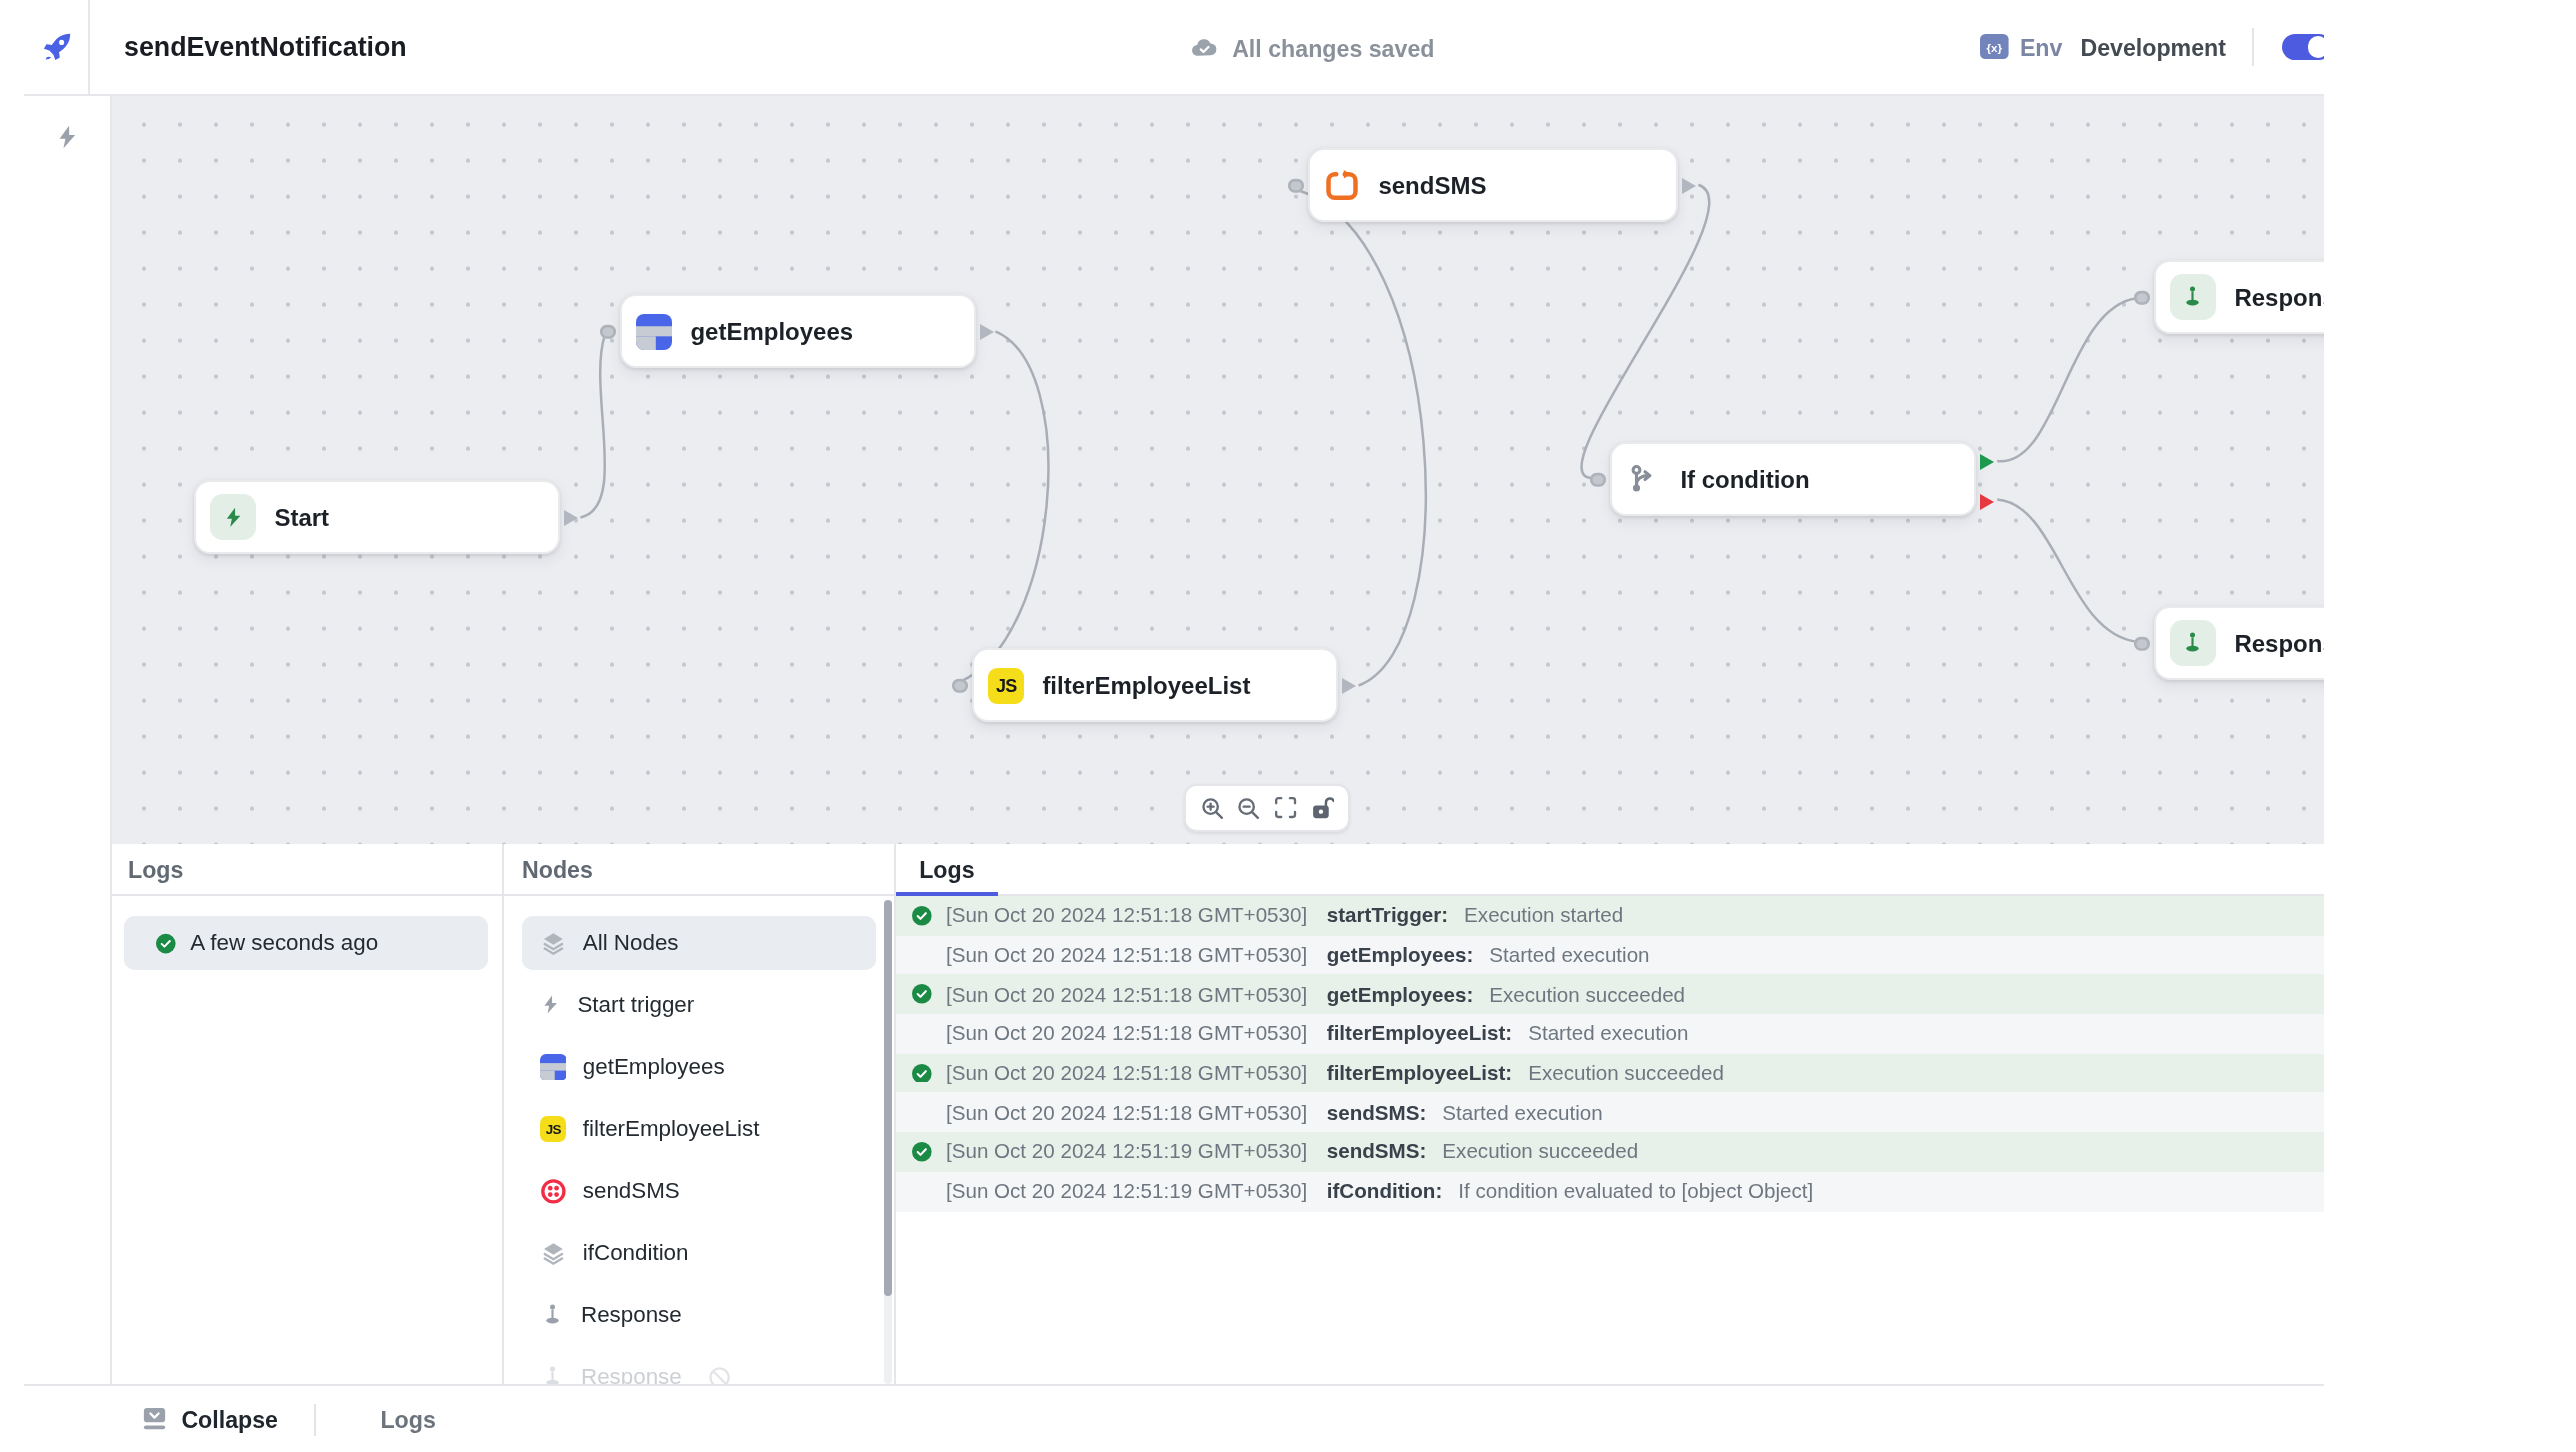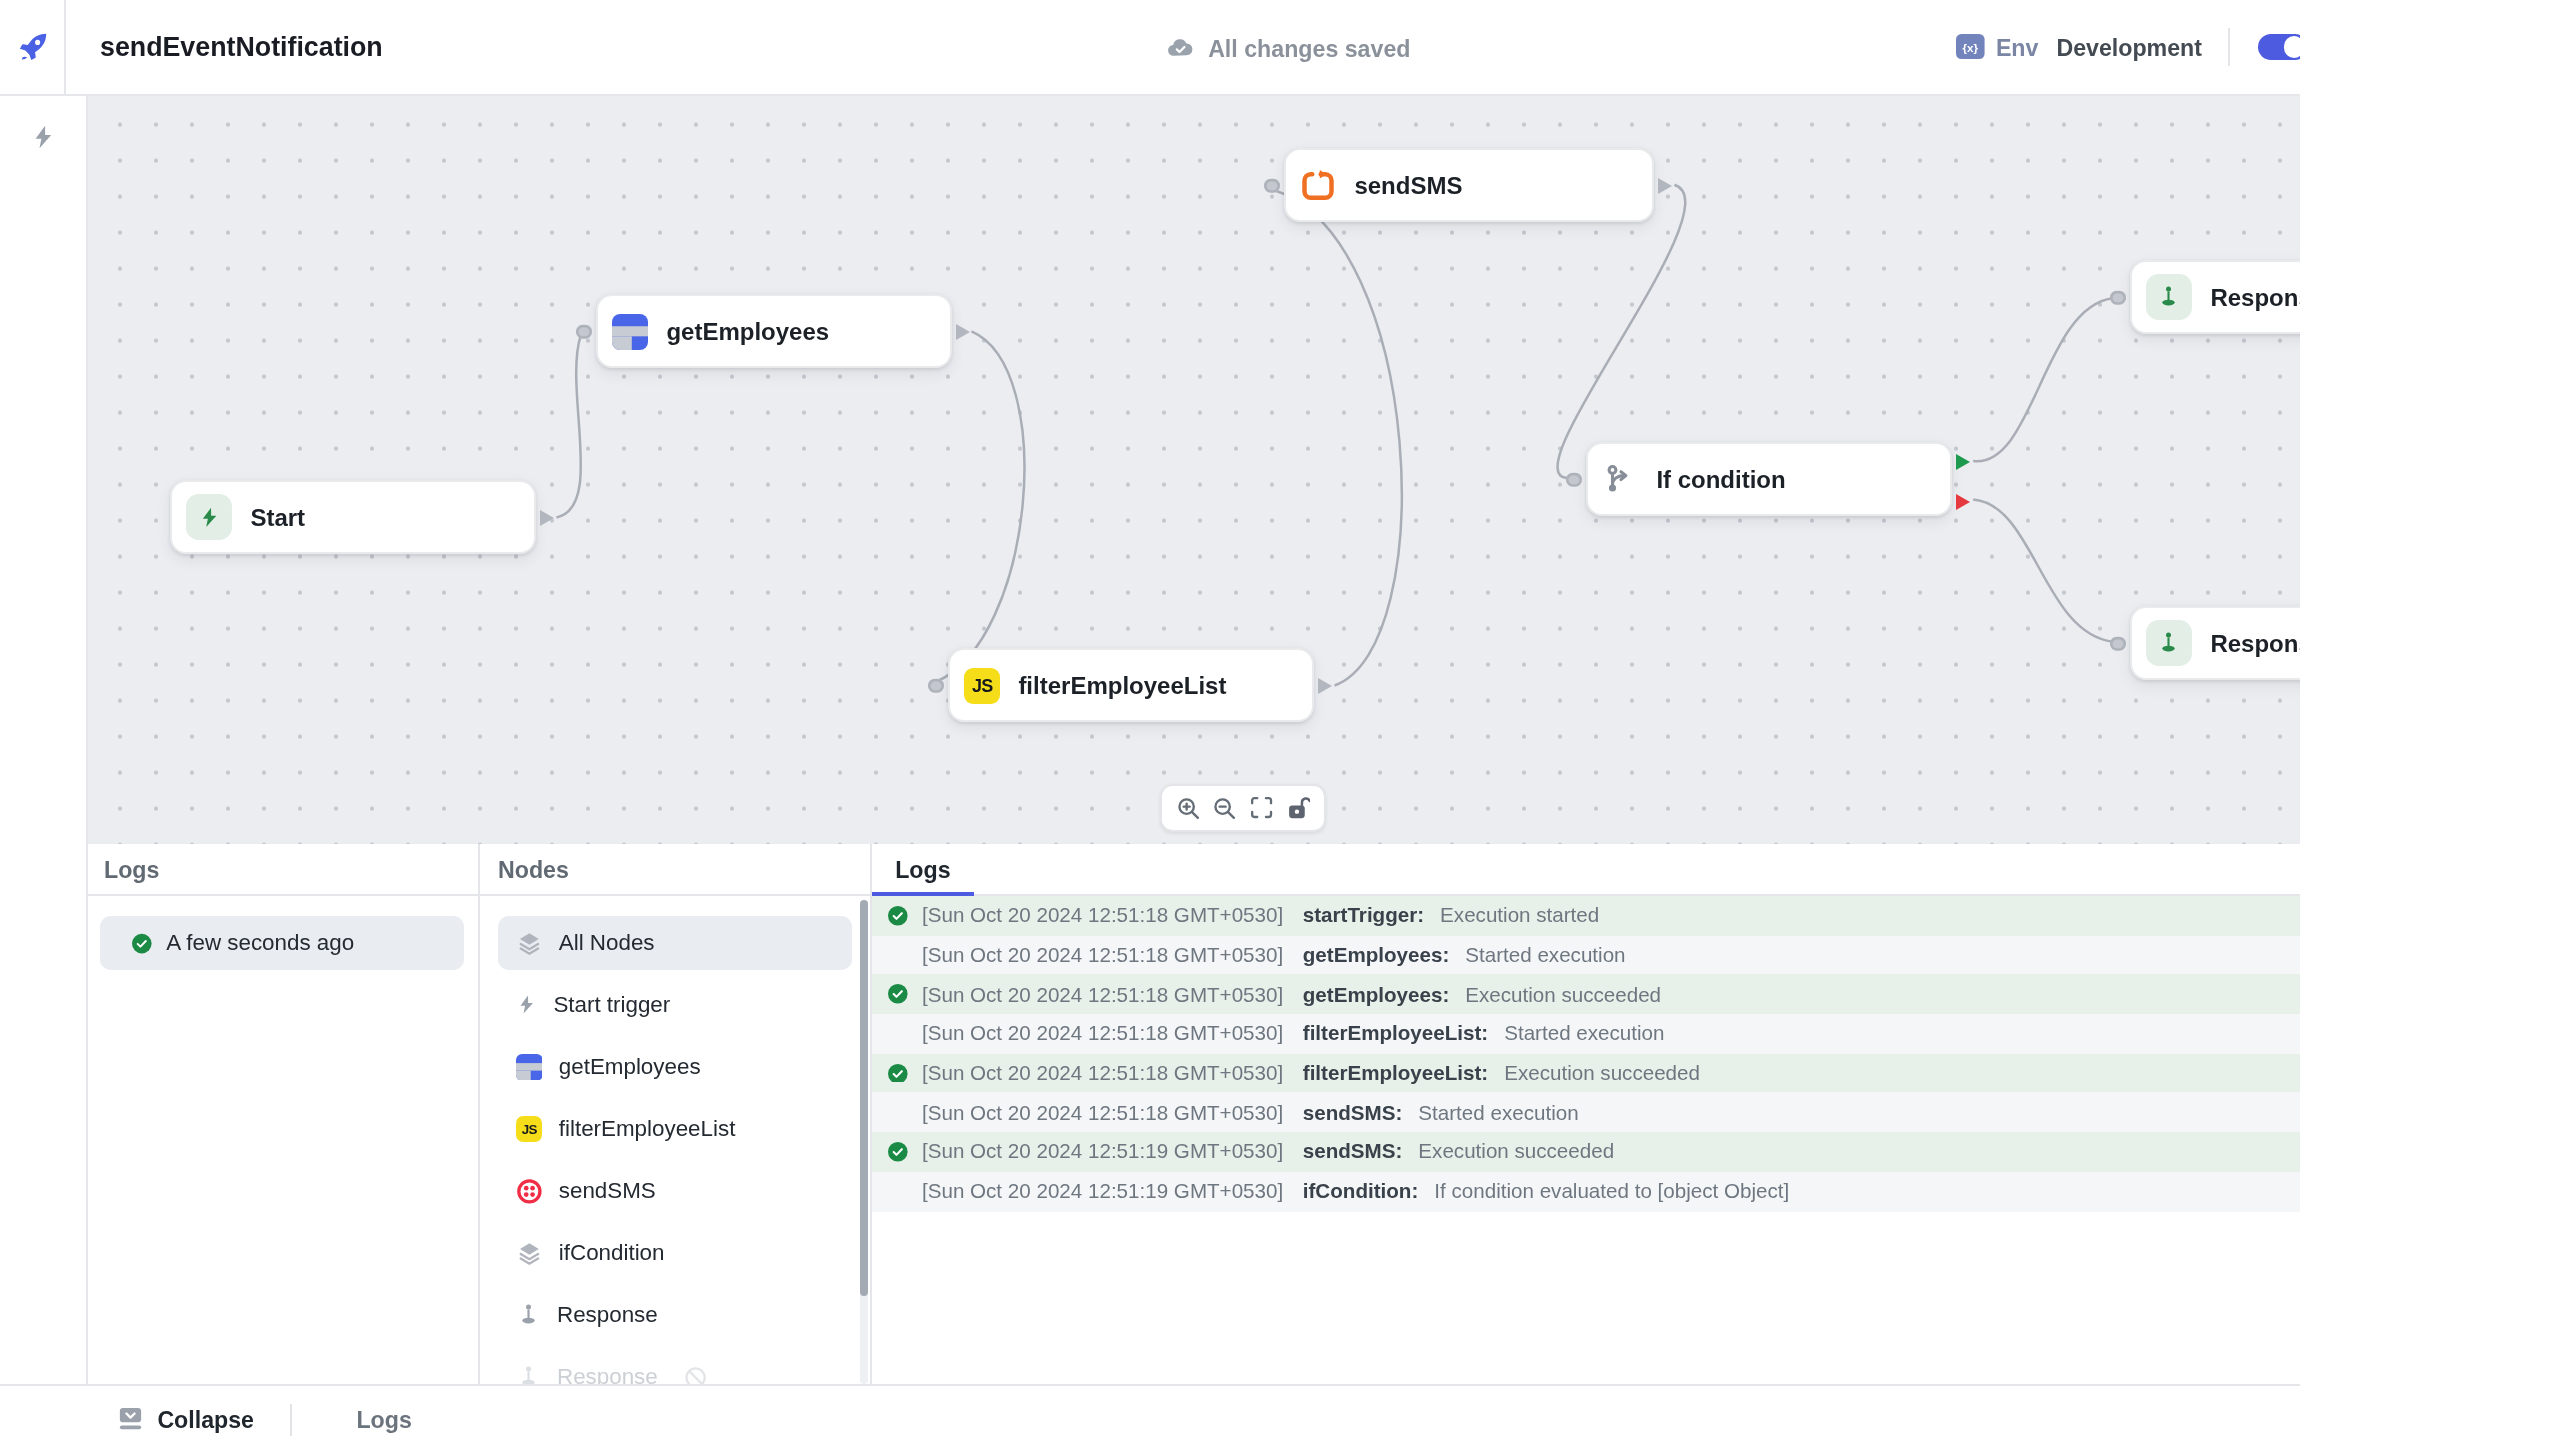--- a/index.html
+++ b/index.html
@@ -1,16 +1,16 @@
 <!DOCTYPE html>
 <html style="font-size:14.3px"><head>
 <meta charset="utf-8">
 <style>
   html,body{margin:0;padding:0;background:#fff;}
-  .viewport{width:2300px;height:1453px;overflow:hidden;position:relative;}
+  .viewport{width:2300px;height:1453px;overflow:hidden;position:relative;padding-left:24px;}
   .scale{width:1288px;height:726px;transform:scale(2);transform-origin:0 0;position:relative;
          font-family:"Liberation Sans",sans-serif;color:#20262d;-webkit-font-smoothing:antialiased;}
   
   .header{position:absolute;left:0;top:0;right:0;height:47px;background:#fff;border-bottom:0.9px solid #e5e7eb;display:flex;align-items:center;z-index:5;}
   .logo-col{width:32px;height:47px;border-right:0.9px solid #e5e7eb;display:flex;align-items:center;justify-content:center;flex:none;}
   .wf-title{margin-left:17px;font-size:13.4px;font-weight:bold;color:#191d23;}
   .save-status{position:absolute;left:50%;top:50%;transform:translate(-50%,-50%);display:flex;align-items:center;gap:6.3px;color:#8a919b;font-size:11.6px;font-weight:600;}
   .header-right{margin-left:auto;display:flex;align-items:center;padding-right:14.3px;}
   .env-group{display:flex;align-items:center;gap:5.4px;}
   .env-label{font-size:11.6px;font-weight:600;color:#7b86a4;}

